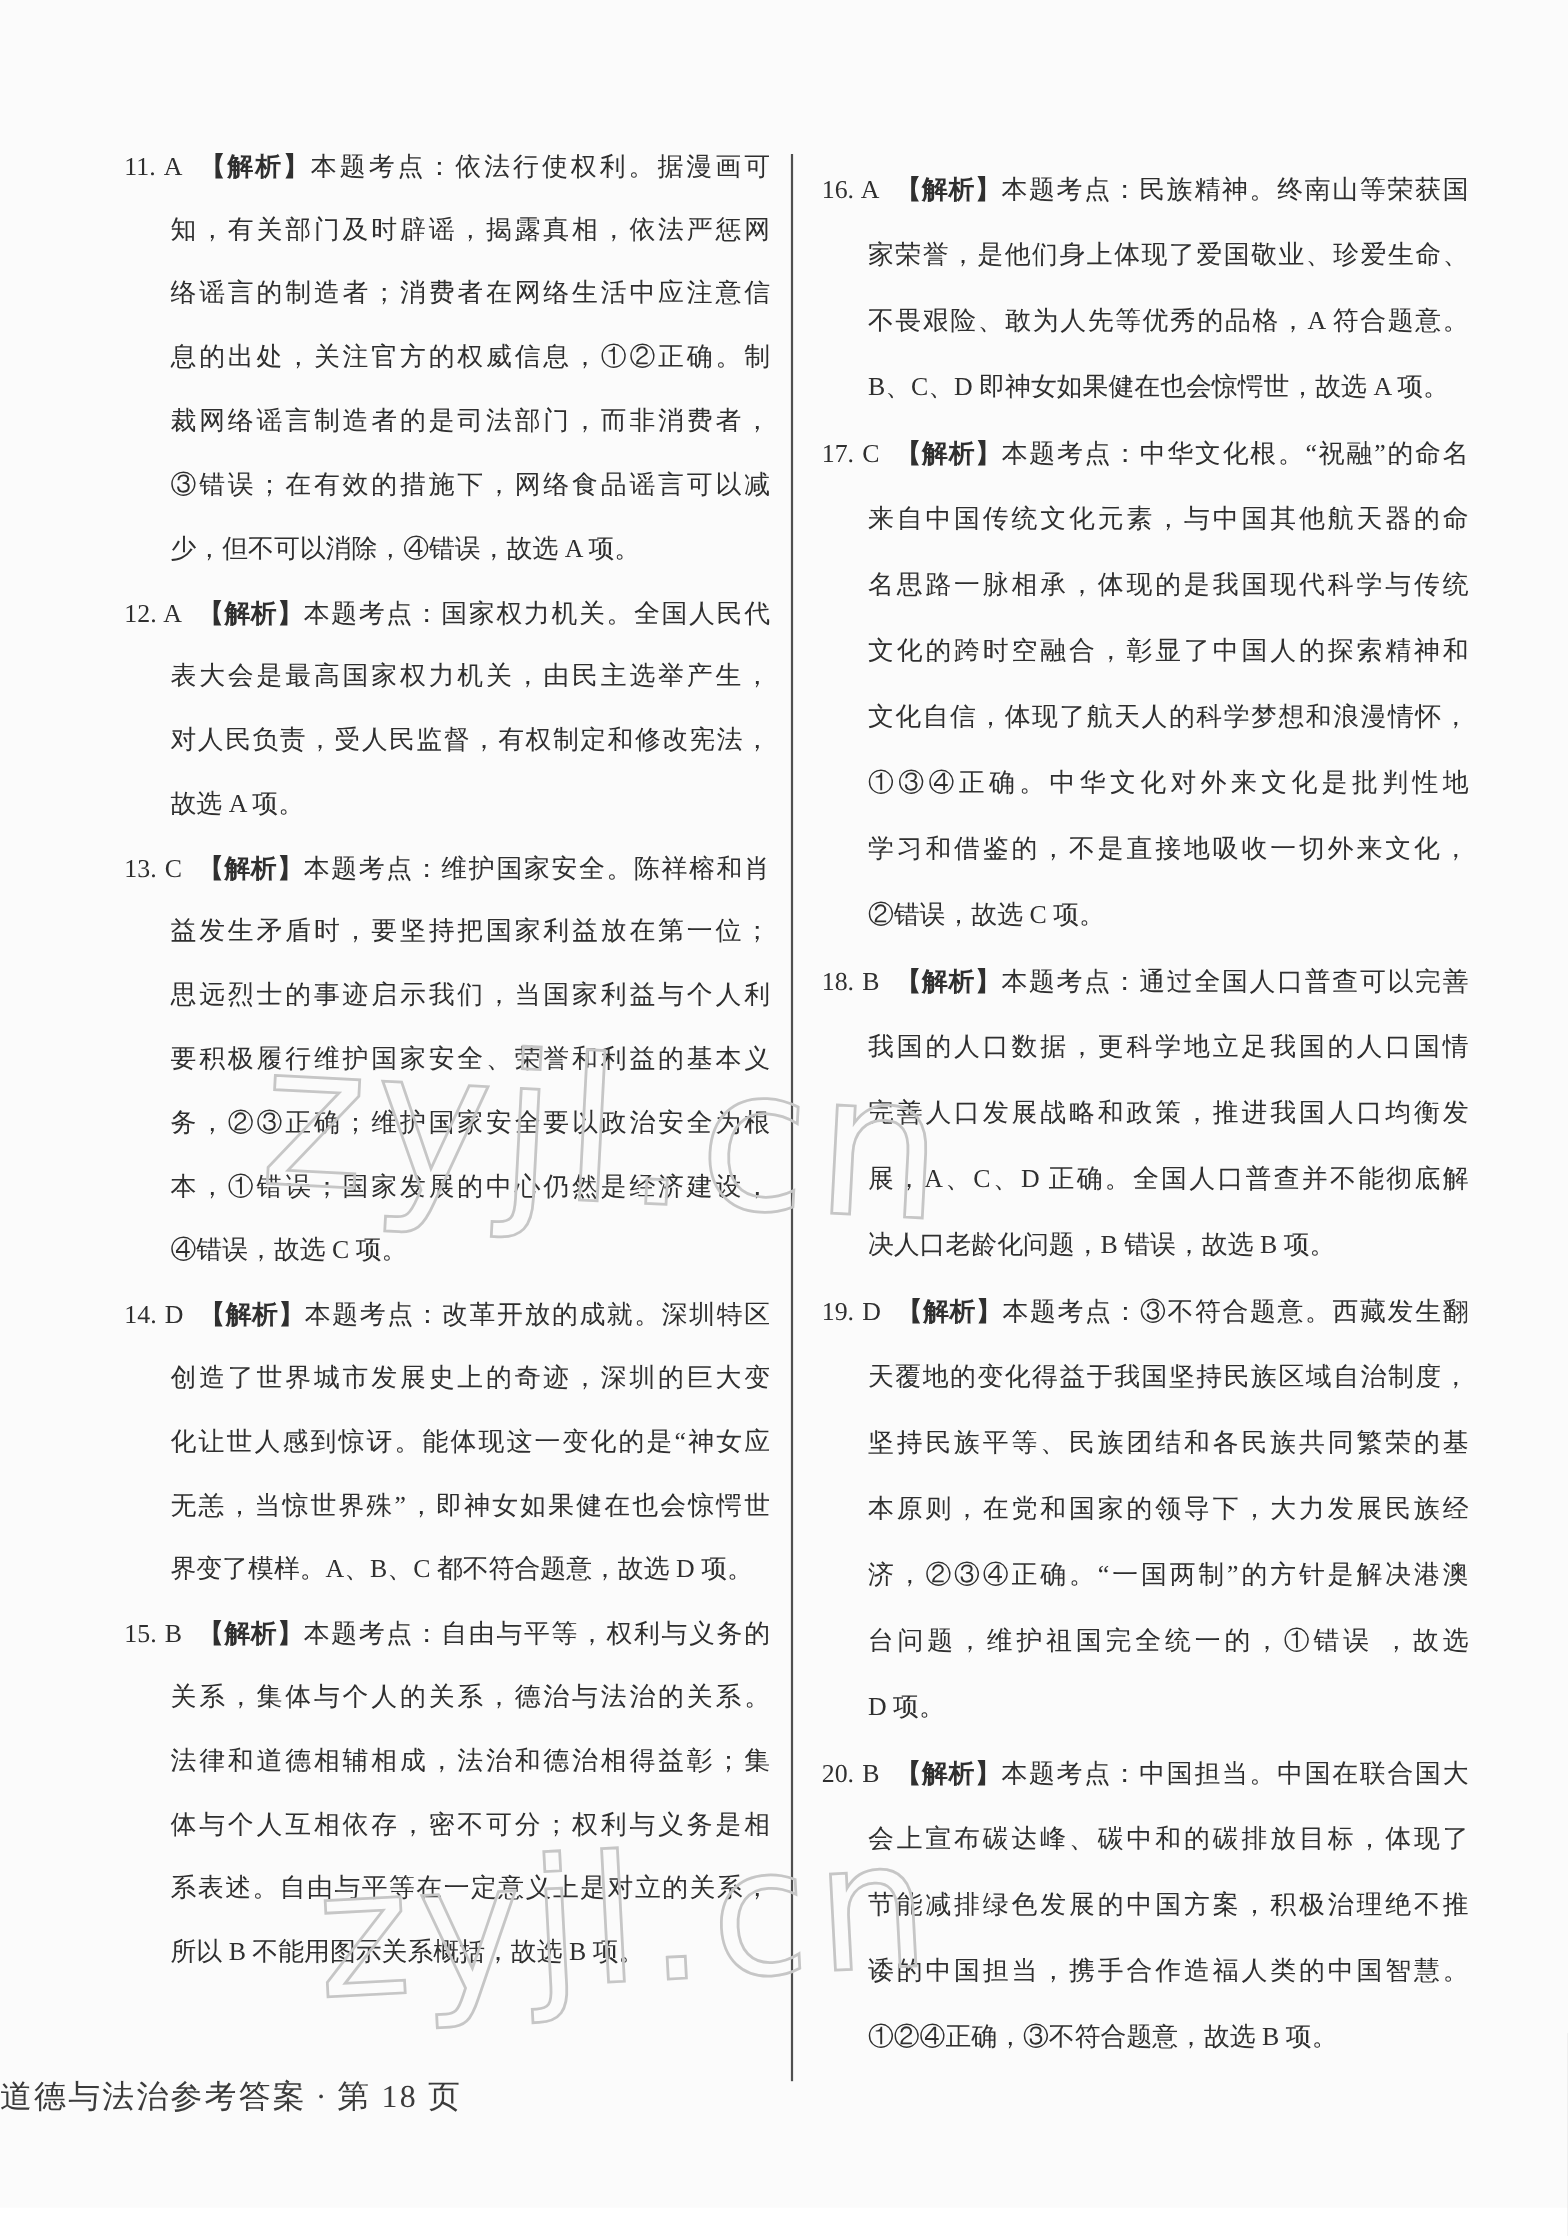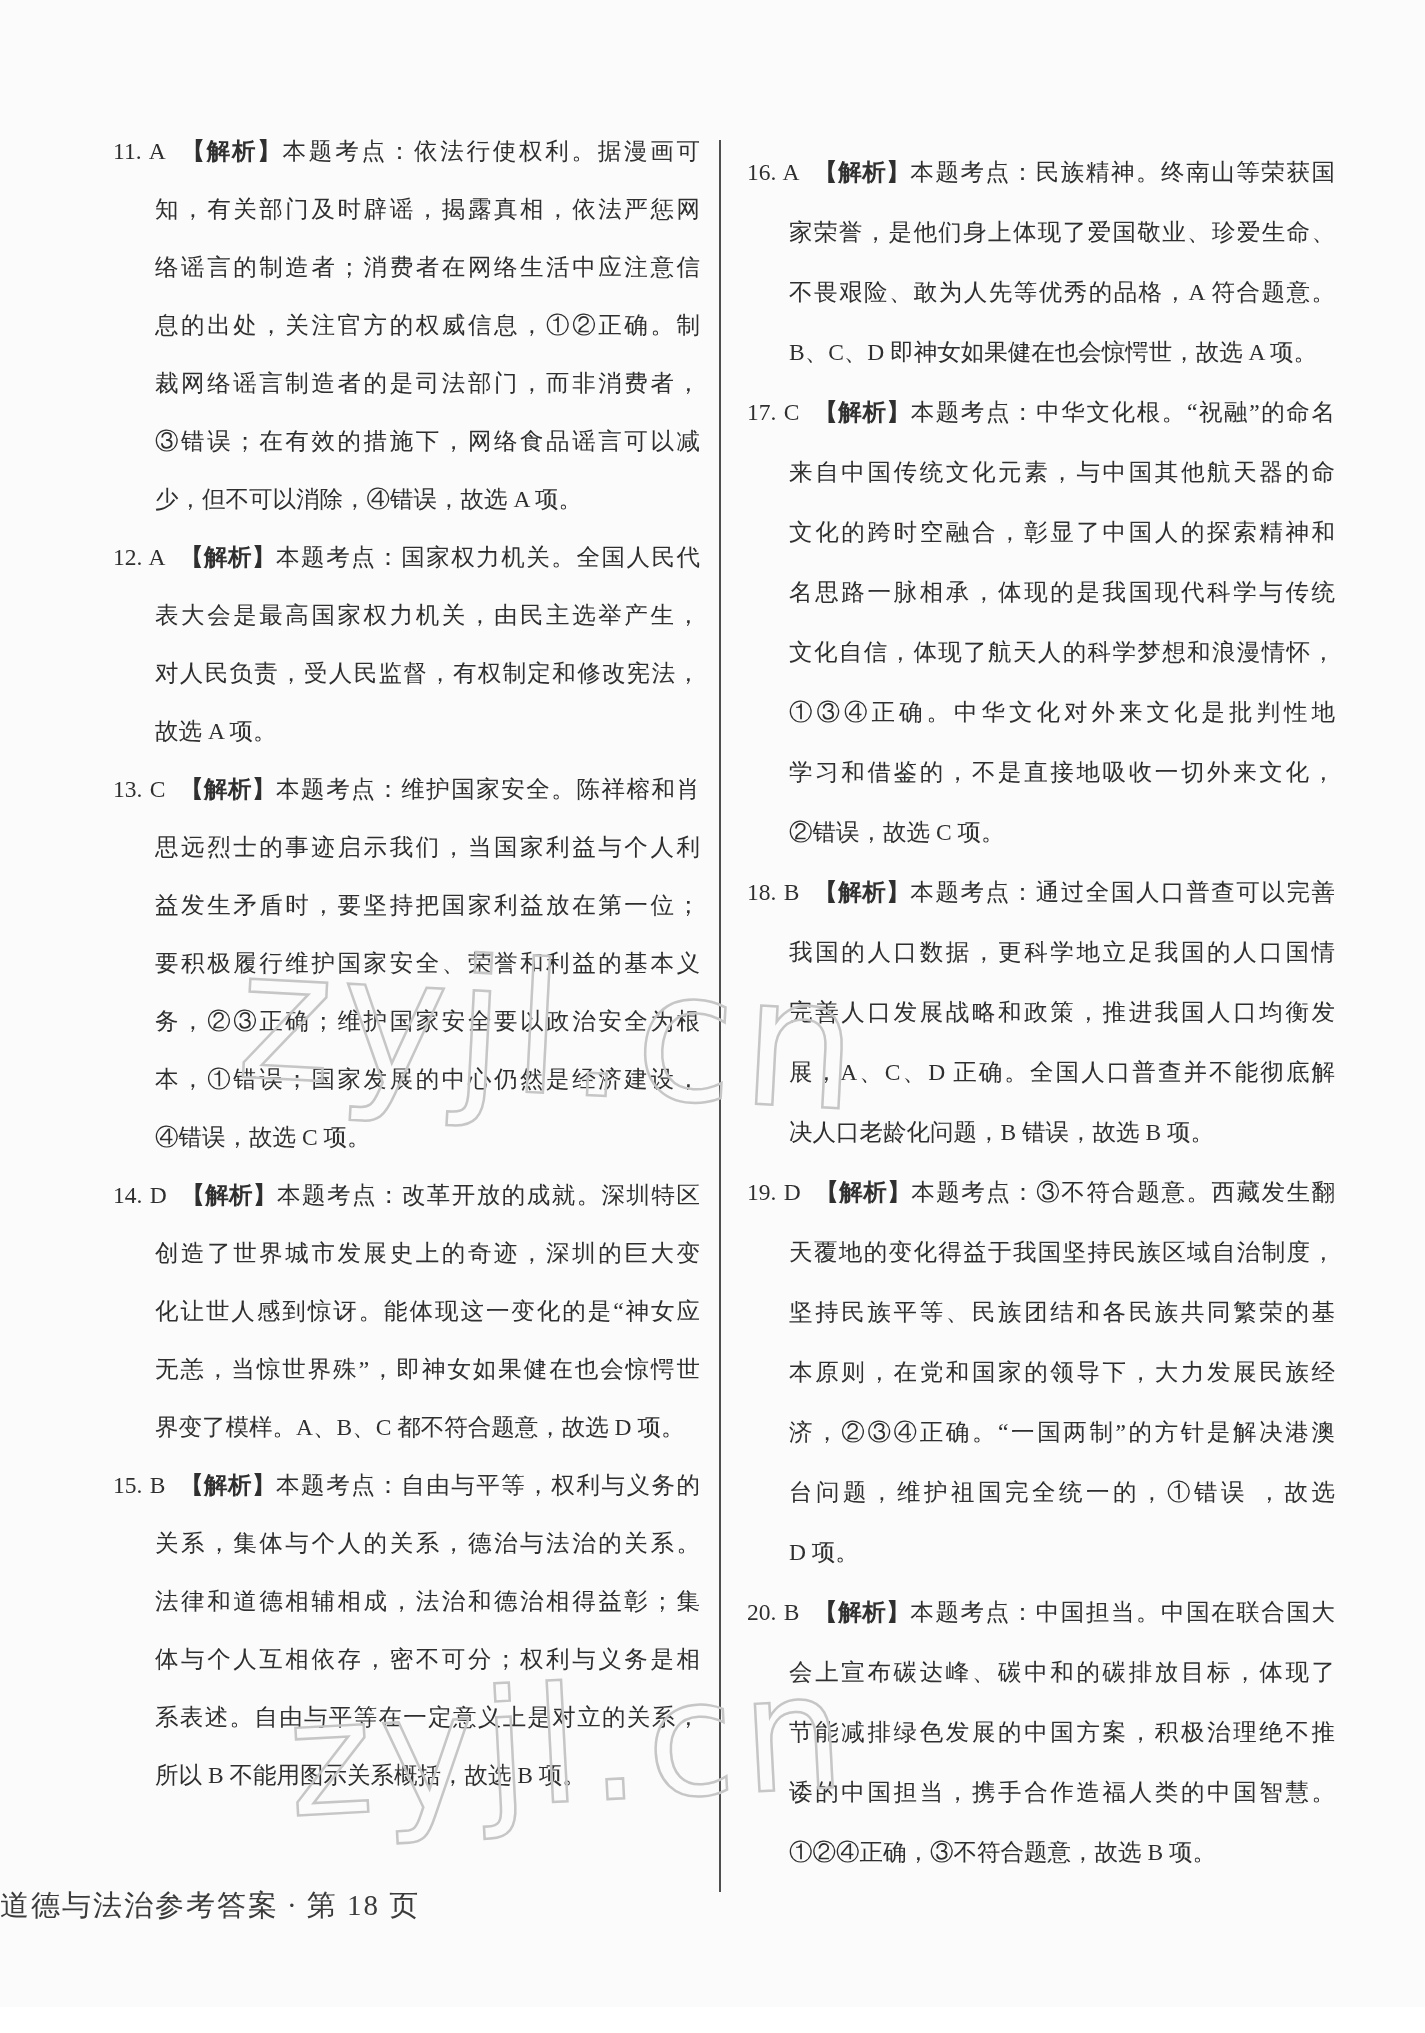--- a/index.html
+++ b/index.html
@@ -80,22 +80,22 @@
         <div class="line cont">少，但不可以消除，④错误，故选 A 项。</div>
       </div>
       <div class="question">
         <div class="line first"><span class="qnum">12. A</span><span class="qlabel">【解析】</span><span class="qtext">本题考点：国家权力机关。全国人民代</span></div>
         <div class="line cont">表大会是最高国家权力机关，由民主选举产生，</div>
         <div class="line cont">对人民负责，受人民监督，有权制定和修改宪法，</div>
         <div class="line cont">故选 A 项。</div>
       </div>
       <div class="question">
         <div class="line first"><span class="qnum">13. C</span><span class="qlabel">【解析】</span><span class="qtext">本题考点：维护国家安全。陈祥榕和肖</span></div>
+        <div class="line cont">益发生矛盾时，要坚持把国家利益放在第一位；</div>
         <div class="line cont">思远烈士的事迹启示我们，当国家利益与个人利</div>
-        <div class="line cont">益发生矛盾时，要坚持把国家利益放在第一位；</div>
         <div class="line cont">要积极履行维护国家安全、荣誉和利益的基本义</div>
         <div class="line cont">务，②③正确；维护国家安全要以政治安全为根</div>
         <div class="line cont">本，①错误；国家发展的中心仍然是经济建设，</div>
         <div class="line cont">④错误，故选 C 项。</div>
       </div>
       <div class="question">
         <div class="line first"><span class="qnum">14. D</span><span class="qlabel">【解析】</span><span class="qtext">本题考点：改革开放的成就。深圳特区</span></div>
         <div class="line cont">创造了世界城市发展史上的奇迹，深圳的巨大变</div>
         <div class="line cont">化让世人感到惊讶。能体现这一变化的是“神女应</div>
         <div class="line cont">无恙，当惊世界殊”，即神女如果健在也会惊愕世</div>
@@ -116,22 +116,22 @@
   <div class="col col-right" id="col-right">
       <div class="question">
         <div class="line first"><span class="qnum">16. A</span><span class="qlabel">【解析】</span><span class="qtext">本题考点：民族精神。终南山等荣获国</span></div>
         <div class="line cont">家荣誉，是他们身上体现了爱国敬业、珍爱生命、</div>
         <div class="line cont">不畏艰险、敢为人先等优秀的品格，A 符合题意。</div>
         <div class="line cont">B、C、D 即神女如果健在也会惊愕世，故选 A 项。</div>
       </div>
       <div class="question">
         <div class="line first"><span class="qnum">17. C</span><span class="qlabel">【解析】</span><span class="qtext">本题考点：中华文化根。“祝融”的命名</span></div>
         <div class="line cont">来自中国传统文化元素，与中国其他航天器的命</div>
+        <div class="line cont">名思路一脉相承，体现的是我国现代科学与传统</div>
         <div class="line cont">文化的跨时空融合，彰显了中国人的探索精神和</div>
-        <div class="line cont">名思路一脉相承，体现的是我国现代科学与传统</div>
         <div class="line cont">文化自信，体现了航天人的科学梦想和浪漫情怀，</div>
         <div class="line cont">①③④正确。中华文化对外来文化是批判性地</div>
         <div class="line cont">学习和借鉴的，不是直接地吸收一切外来文化，</div>
         <div class="line cont">②错误，故选 C 项。</div>
       </div>
       <div class="question">
         <div class="line first"><span class="qnum">18. B</span><span class="qlabel">【解析】</span><span class="qtext">本题考点：通过全国人口普查可以完善</span></div>
         <div class="line cont">我国的人口数据，更科学地立足我国的人口国情</div>
         <div class="line cont">完善人口发展战略和政策，推进我国人口均衡发</div>
         <div class="line cont">展，A、C、D 正确。全国人口普查并不能彻底解</div>

